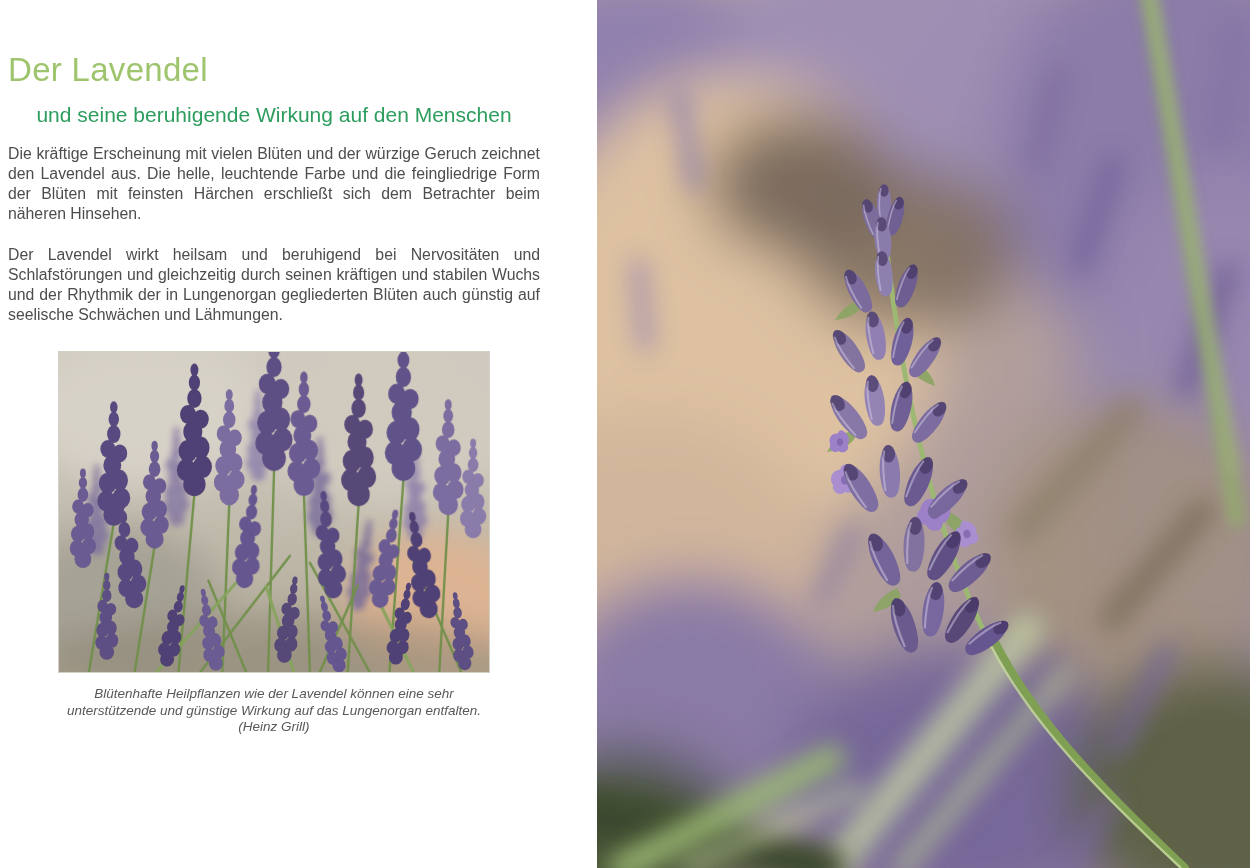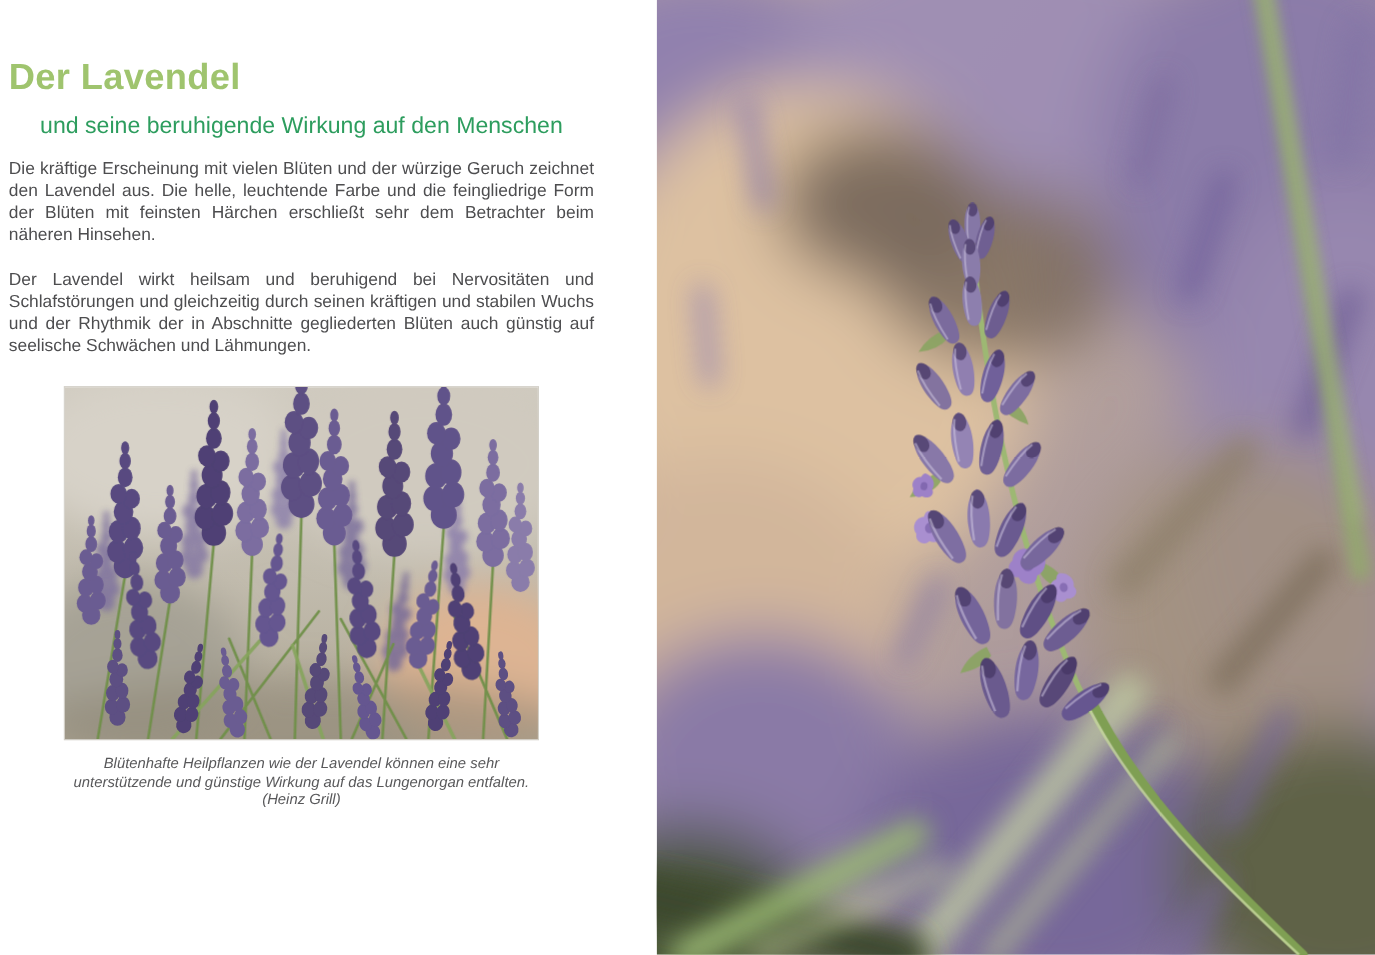--- a/index.html
+++ b/index.html
@@ -16,21 +16,21 @@
     background:var(--page-bg);
     font-family:"Liberation Sans",sans-serif;
     display:flex;
   }
   .left-page{
     width:597px;height:868px;flex:0 0 597px;
     background:var(--page-bg);
     padding:52px 57px 0 8px;
   }
   h1.title{
-    margin:0;font-size:33px;line-height:1.1;font-weight:bold;
+    margin:0;font-size:33px;line-height:1.1;font-weight:normal;
     letter-spacing:.3px;color:var(--title-green);
   }
   h2.subtitle{
     margin:14px 0 0;font-size:21px;line-height:1.2;font-weight:normal;
     color:var(--subtitle-green);
     text-align:center;
   }
   p.body{
     margin:17px 0 0;font-size:15.8px;line-height:20px;
     color:var(--body-text);text-align:justify;
@@ -52,22 +52,22 @@
     width:653px;height:868px;flex:0 0 653px;position:relative;overflow:hidden;
   }
   .right-page svg{display:block;}
 </style>
 </head>
 <body>
 
 <div class="left-page">
   <h1 class="title">Der Lavendel</h1>
   <h2 class="subtitle">und seine beruhigende Wirkung auf den Menschen</h2>
-  <p class="body">Die kräftige Erscheinung mit vielen Blüten und der würzige Geruch zeichnet den Lavendel aus. Die helle, leuchtende Farbe und die feingliedrige Form der Blüten mit feinsten Härchen erschließt sehr dem Betrachter beim näheren Hinsehen.</p>
-  <p class="body">Der Lavendel wirkt heilsam und beruhigend bei Nervositäten und Schlafstörungen und gleichzeitig durch seinen kräftigen und stabilen Wuchs und der Rhythmik der in Abschnitte gegliederten Blüten auch günstig auf seelische Schwächen und Lähmungen.</p>
+  <p class="body">Die kräftige Erscheinung mit vielen Blüten und der würzige Geruch zeichnet den Lavendel aus. Die helle, leuchtende Farbe und die feingliedrige Form der Blüten mit feinsten Härchen erschließt sich dem Betrachter beim näheren Hinsehen.</p>
+  <p class="body">Der Lavendel wirkt heilsam und beruhigend bei Nervositäten und Schlafstörungen und gleichzeitig durch seinen kräftigen und stabilen Wuchs und der Rhythmik der in Lungenorgan gegliederten Blüten auch günstig auf seelische Schwächen und Lähmungen.</p>
 
   <figure class="inset">
 
     <svg class="inset-frame" width="432" height="322" viewBox="0 0 432 322" preserveAspectRatio="none">
       <defs>
         <linearGradient id="fieldBg" x1="0" y1="0" x2="0" y2="1">
           <stop offset="0" stop-color="#cfcabf"></stop>
           <stop offset="0.55" stop-color="#c1bbad"></stop>
           <stop offset="1" stop-color="#b0a896"></stop>
         </linearGradient>

